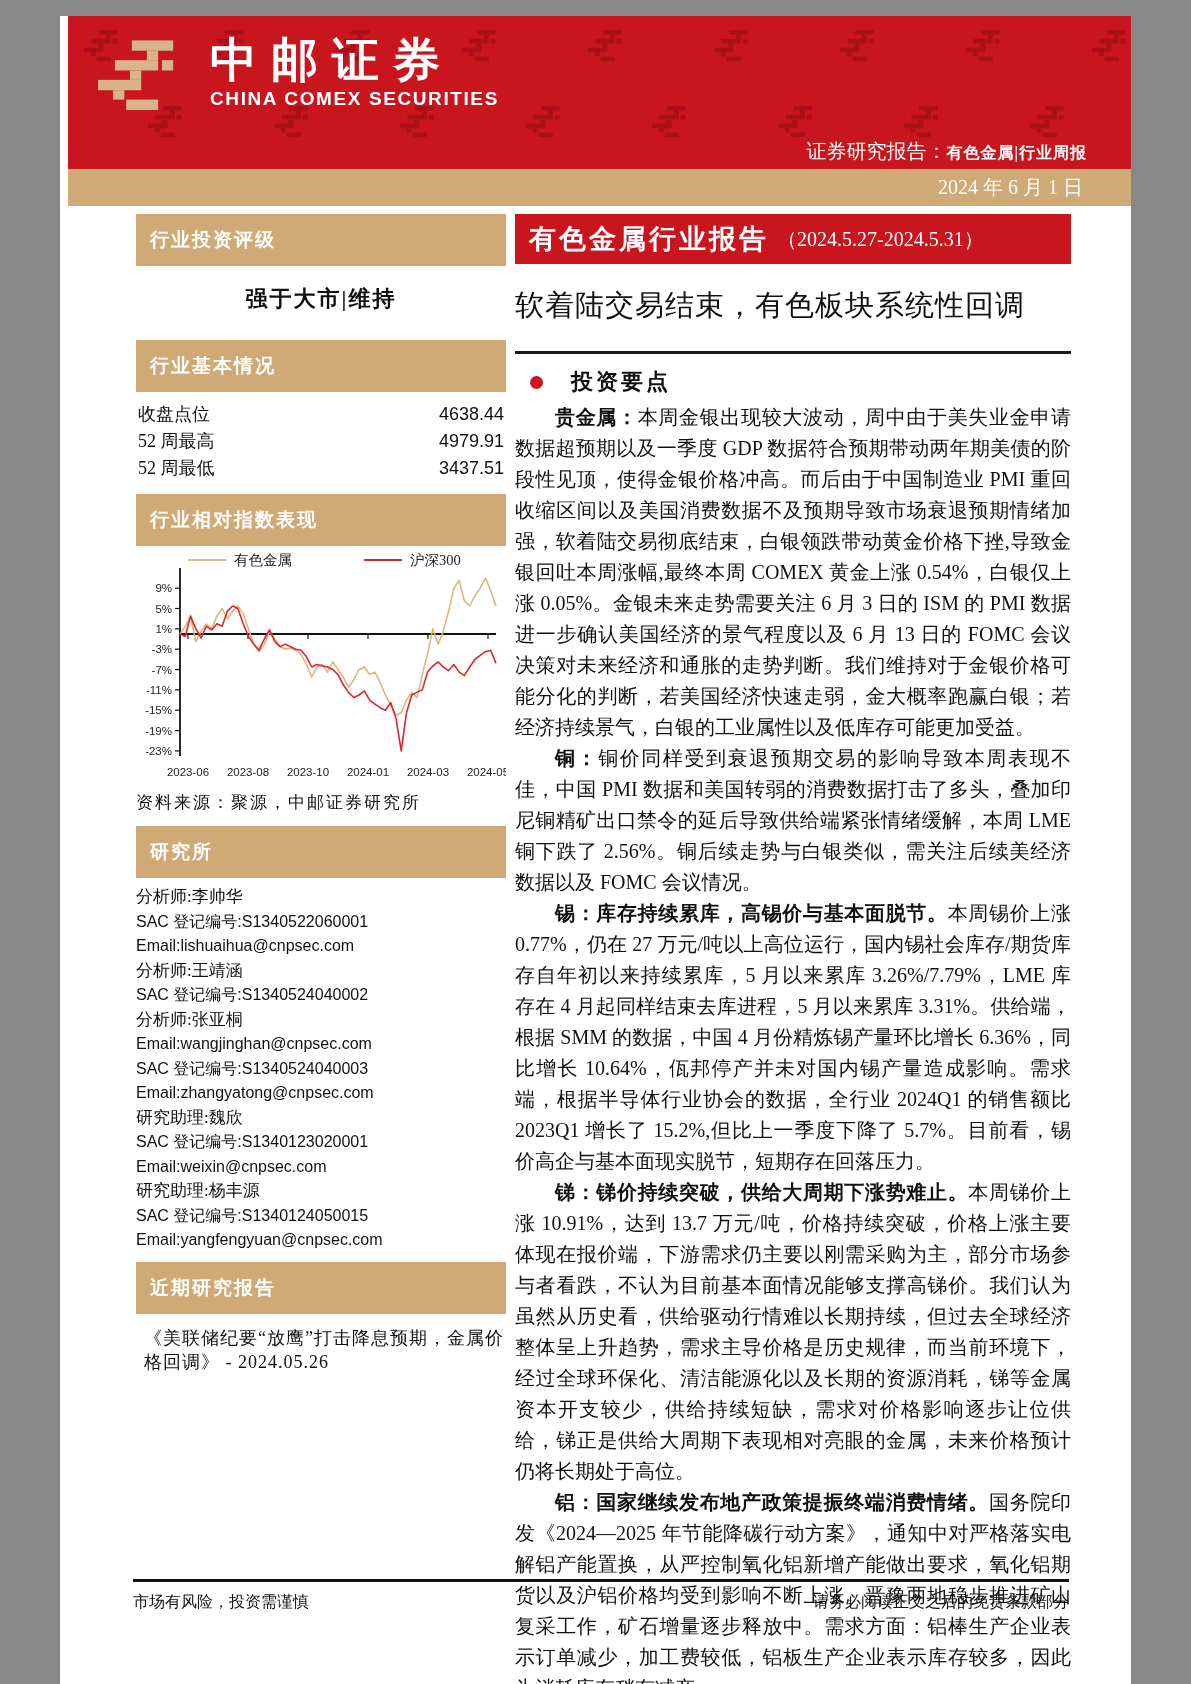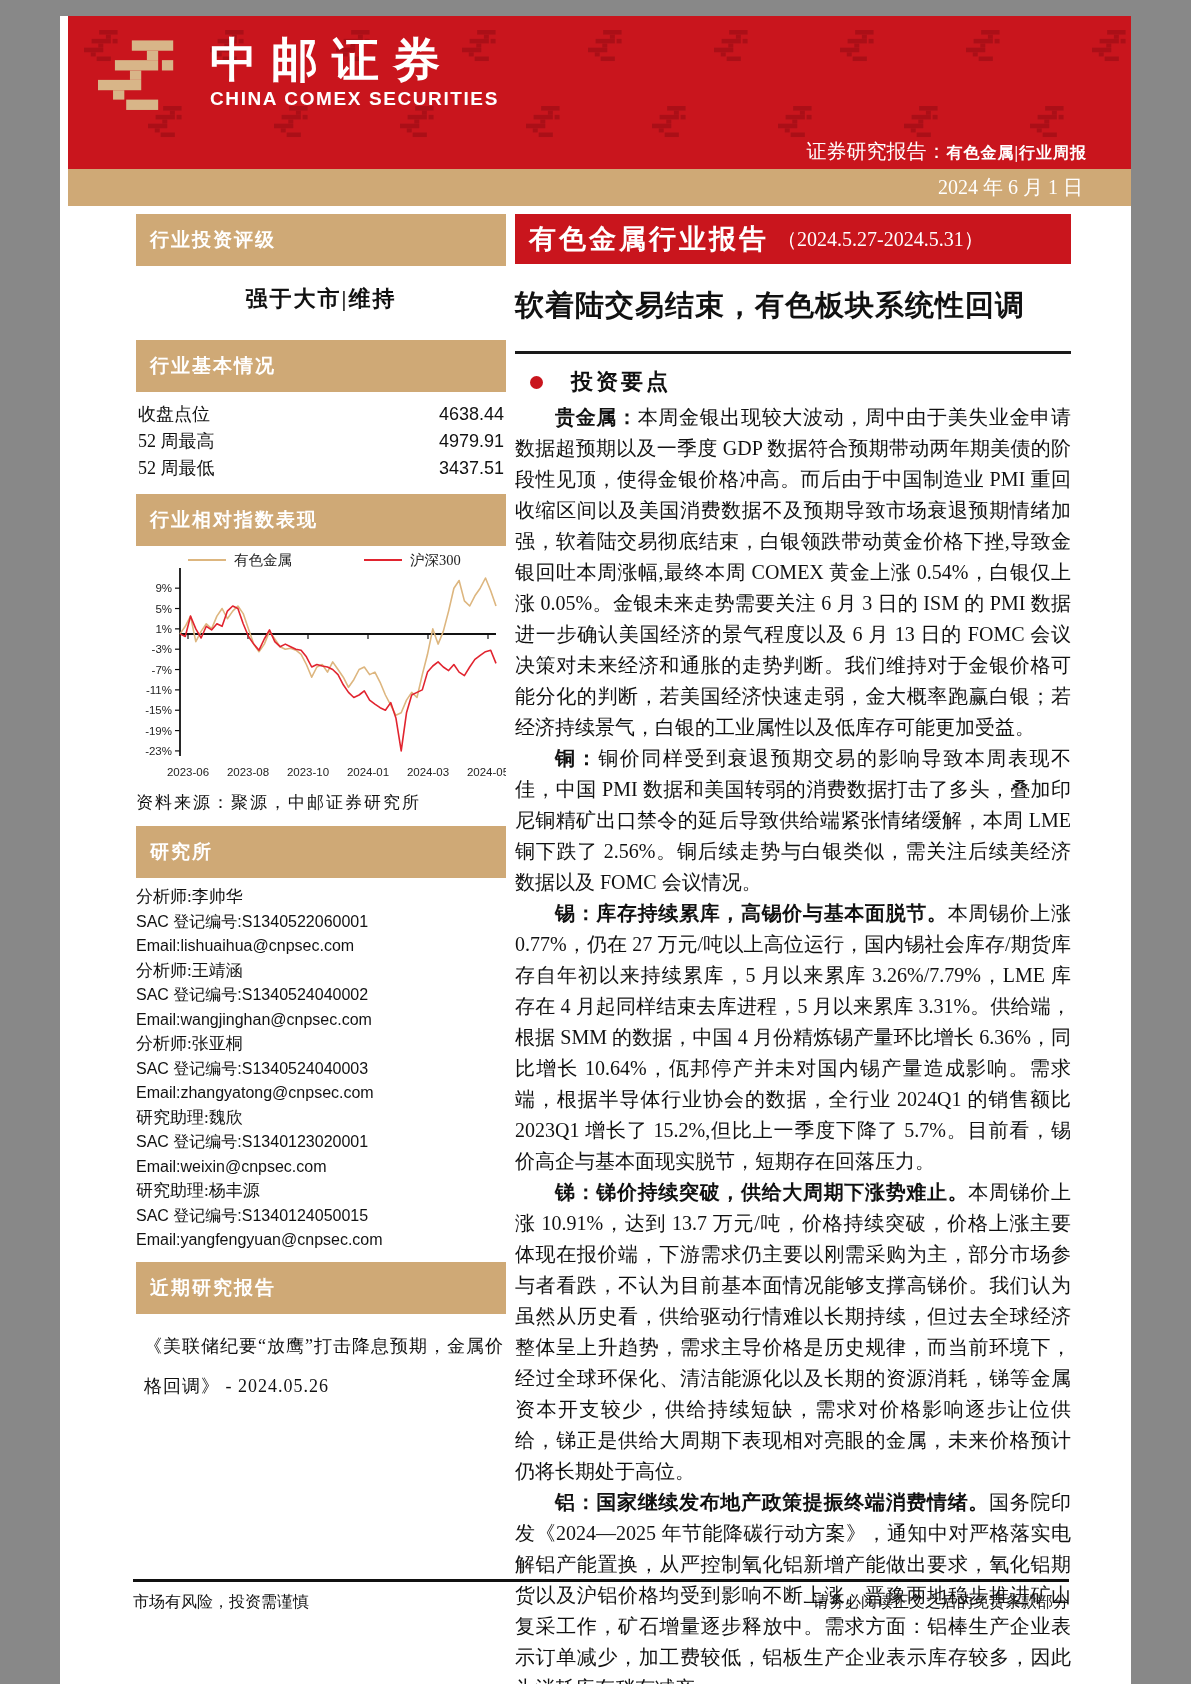--- a/index.html
+++ b/index.html
@@ -29,28 +29,28 @@
                padding:13px 14px;letter-spacing:2px;}
   .rating-value{text-align:center;font-weight:bold;font-size:22px;margin:18px 0 26px;letter-spacing:2px;}
   .basics{margin:9px 2px 12px;}
   .brow{display:flex;justify-content:space-between;font-size:18px;line-height:27px;}
   .bvalue{font-family:"Liberation Sans",sans-serif;}
   .chart{display:block;margin:4px 0 0;}
   .source{font-size:17px;margin:6px 0 12px;letter-spacing:2px;}
   .people{padding:7px 0 9px;}
   .pline{font-size:17px;line-height:24.5px;}
   .pline.m{font-family:"Liberation Sans",sans-serif;font-size:16px;}
-  .ritem{font-size:18px;line-height:40px;margin:12px 2px 0 8px;letter-spacing:1px;}
+  .ritem{font-size:18px;line-height:24px;margin:12px 2px 0 8px;letter-spacing:1px;}
 
   
   .banner{background:#c9151d;height:50px;display:flex;align-items:center;
           padding:0 14px;color:#fff;box-sizing:border-box;}
   .banner-title{font-size:27px;font-weight:bold;letter-spacing:3px;}
   .banner-period{font-size:20px;margin-left:8px;}
-  .headline{font-size:29px;font-weight:bold;margin:22px 0 0;letter-spacing:1px;}
+  .headline{font-size:29px;font-weight:normal;margin:22px 0 0;letter-spacing:1px;}
   .rule{border-top:3px solid #1a1a1a;margin-top:25px;}
   .section-head{display:flex;align-items:center;margin:13px 0 5px;}
   .dot{width:13px;height:13px;border-radius:50%;background:#c9151d;margin:0 28px 0 15px;flex:none;}
   .section-title{font-size:22px;font-weight:bold;letter-spacing:3px;}
   .body p{font-size:20px;line-height:31px;text-align:justify;text-indent:2em;margin:0;}
 
   
   .footer{position:absolute;left:73px;right:62px;top:1563px;border-top:3px solid #111;
           display:flex;justify-content:space-between;padding-top:10px;font-size:16px;}
 </style>
@@ -179,22 +179,22 @@
         </svg>
       <div class="source">资料来源：聚源，中邮证券研究所</div>
 
       <div class="side-header">研究所</div>
       <div class="people" id="people">
           <div class="pline t">分析师:李帅华</div>
           <div class="pline m">SAC 登记编号:S1340522060001</div>
           <div class="pline m">Email:lishuaihua@cnpsec.com</div>
           <div class="pline t">分析师:王靖涵</div>
           <div class="pline m">SAC 登记编号:S1340524040002</div>
+          <div class="pline t">分析师:张亚桐</div>
           <div class="pline m">Email:wangjinghan@cnpsec.com</div>
-          <div class="pline t">分析师:张亚桐</div>
           <div class="pline m">SAC 登记编号:S1340524040003</div>
           <div class="pline m">Email:zhangyatong@cnpsec.com</div>
           <div class="pline t">研究助理:魏欣</div>
           <div class="pline m">SAC 登记编号:S1340123020001</div>
           <div class="pline m">Email:weixin@cnpsec.com</div>
           <div class="pline t">研究助理:杨丰源</div>
           <div class="pline m">SAC 登记编号:S1340124050015</div>
           <div class="pline m">Email:yangfengyuan@cnpsec.com</div>
         </div>
 

